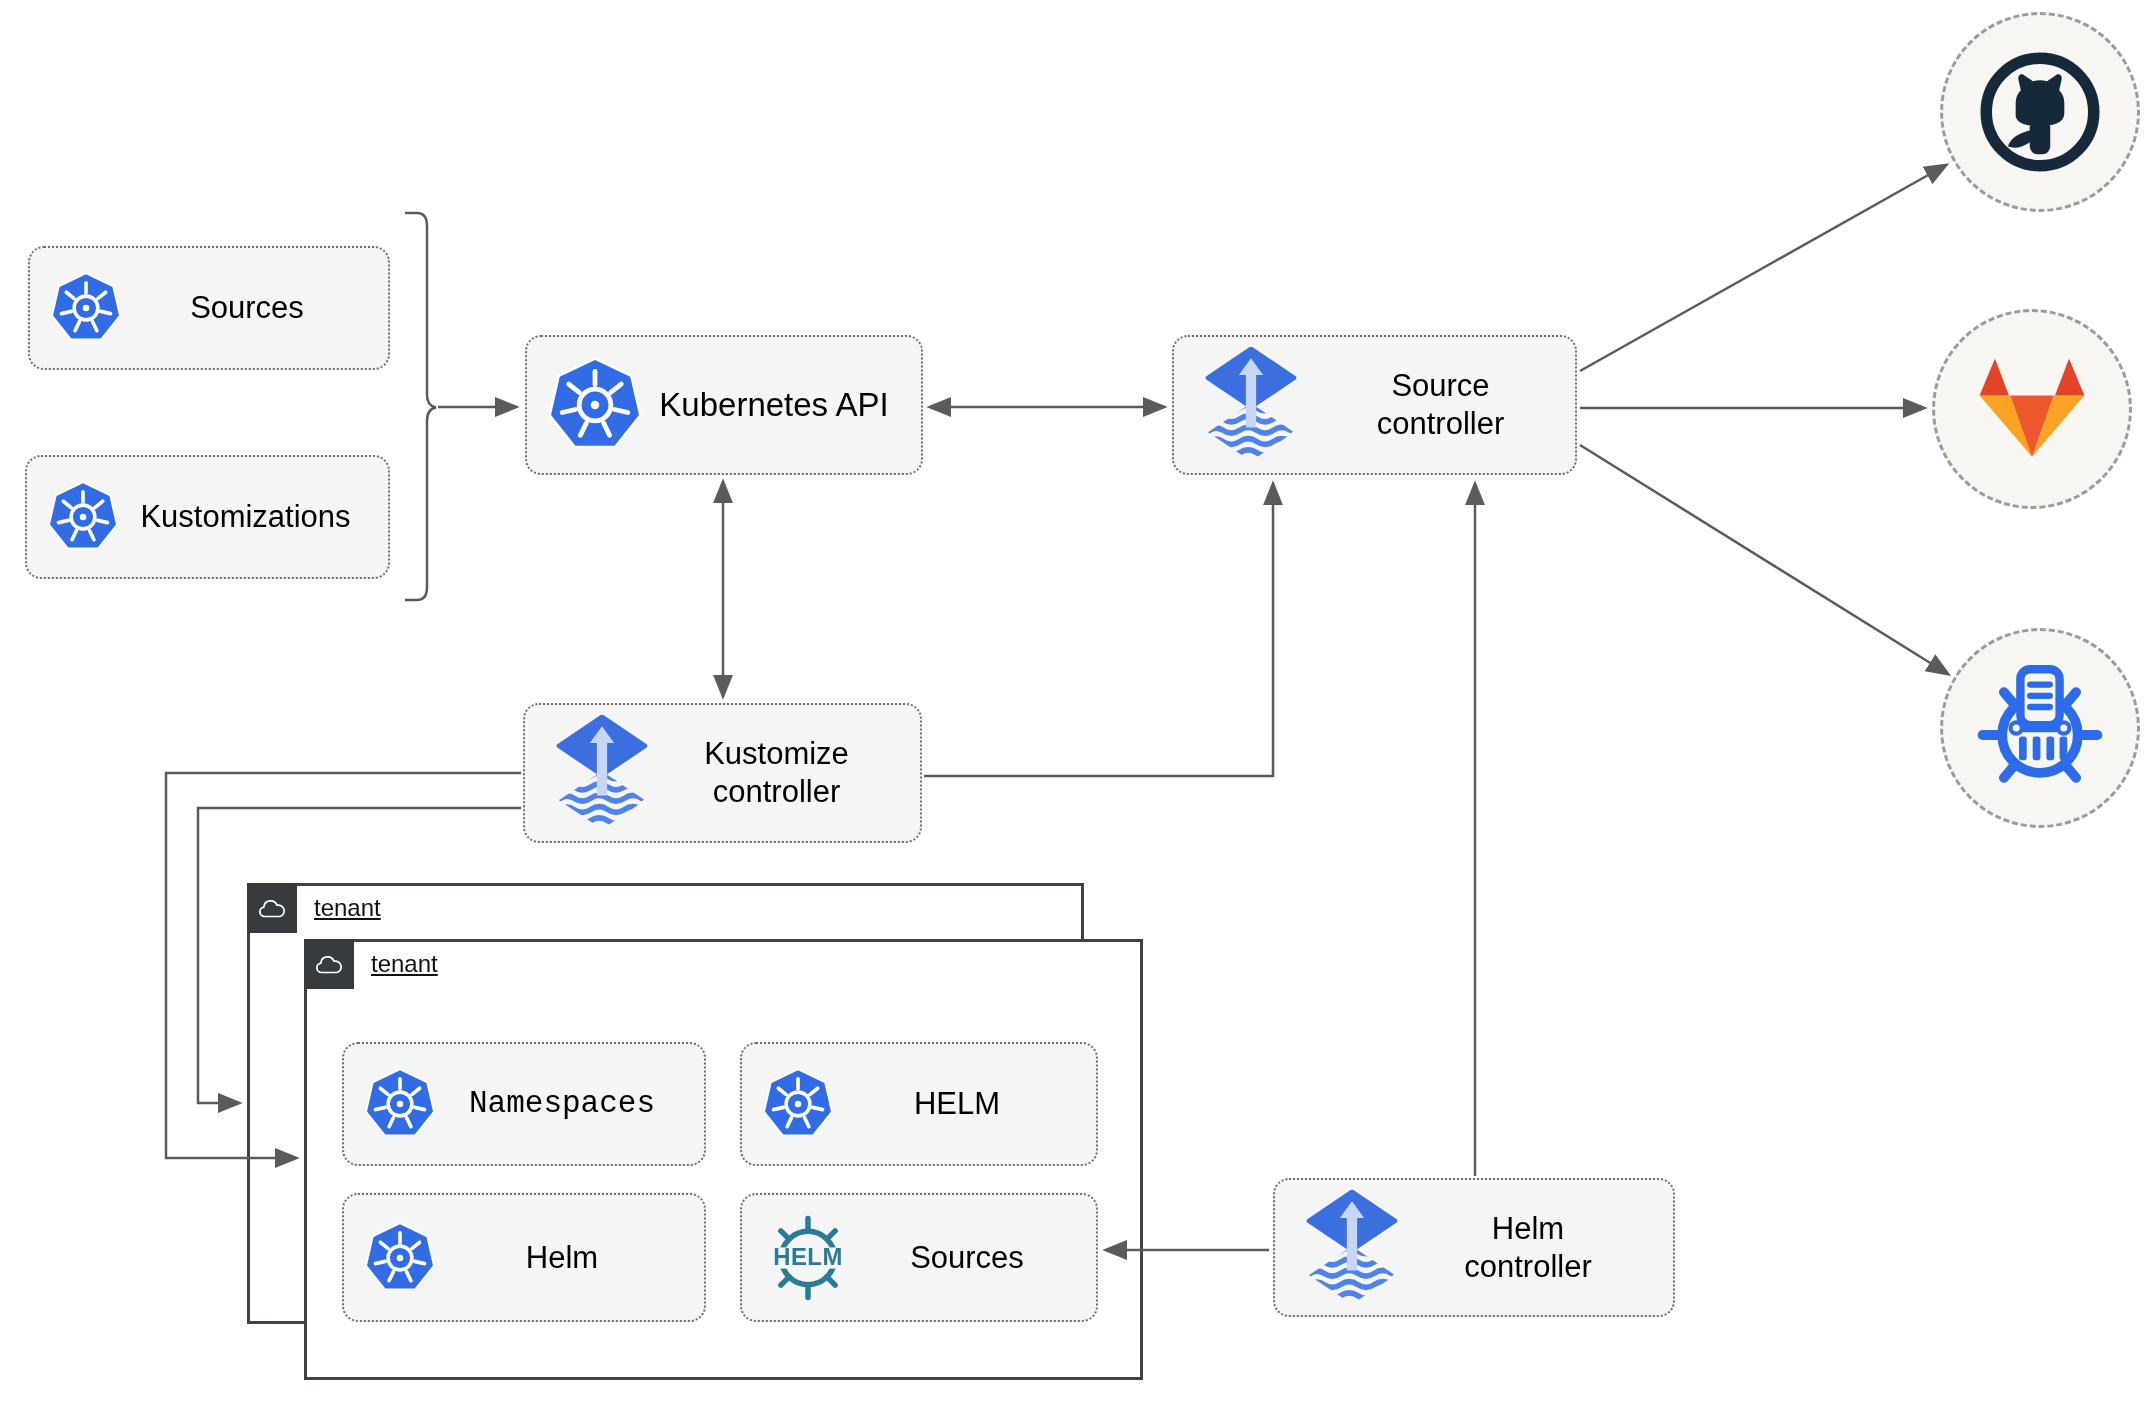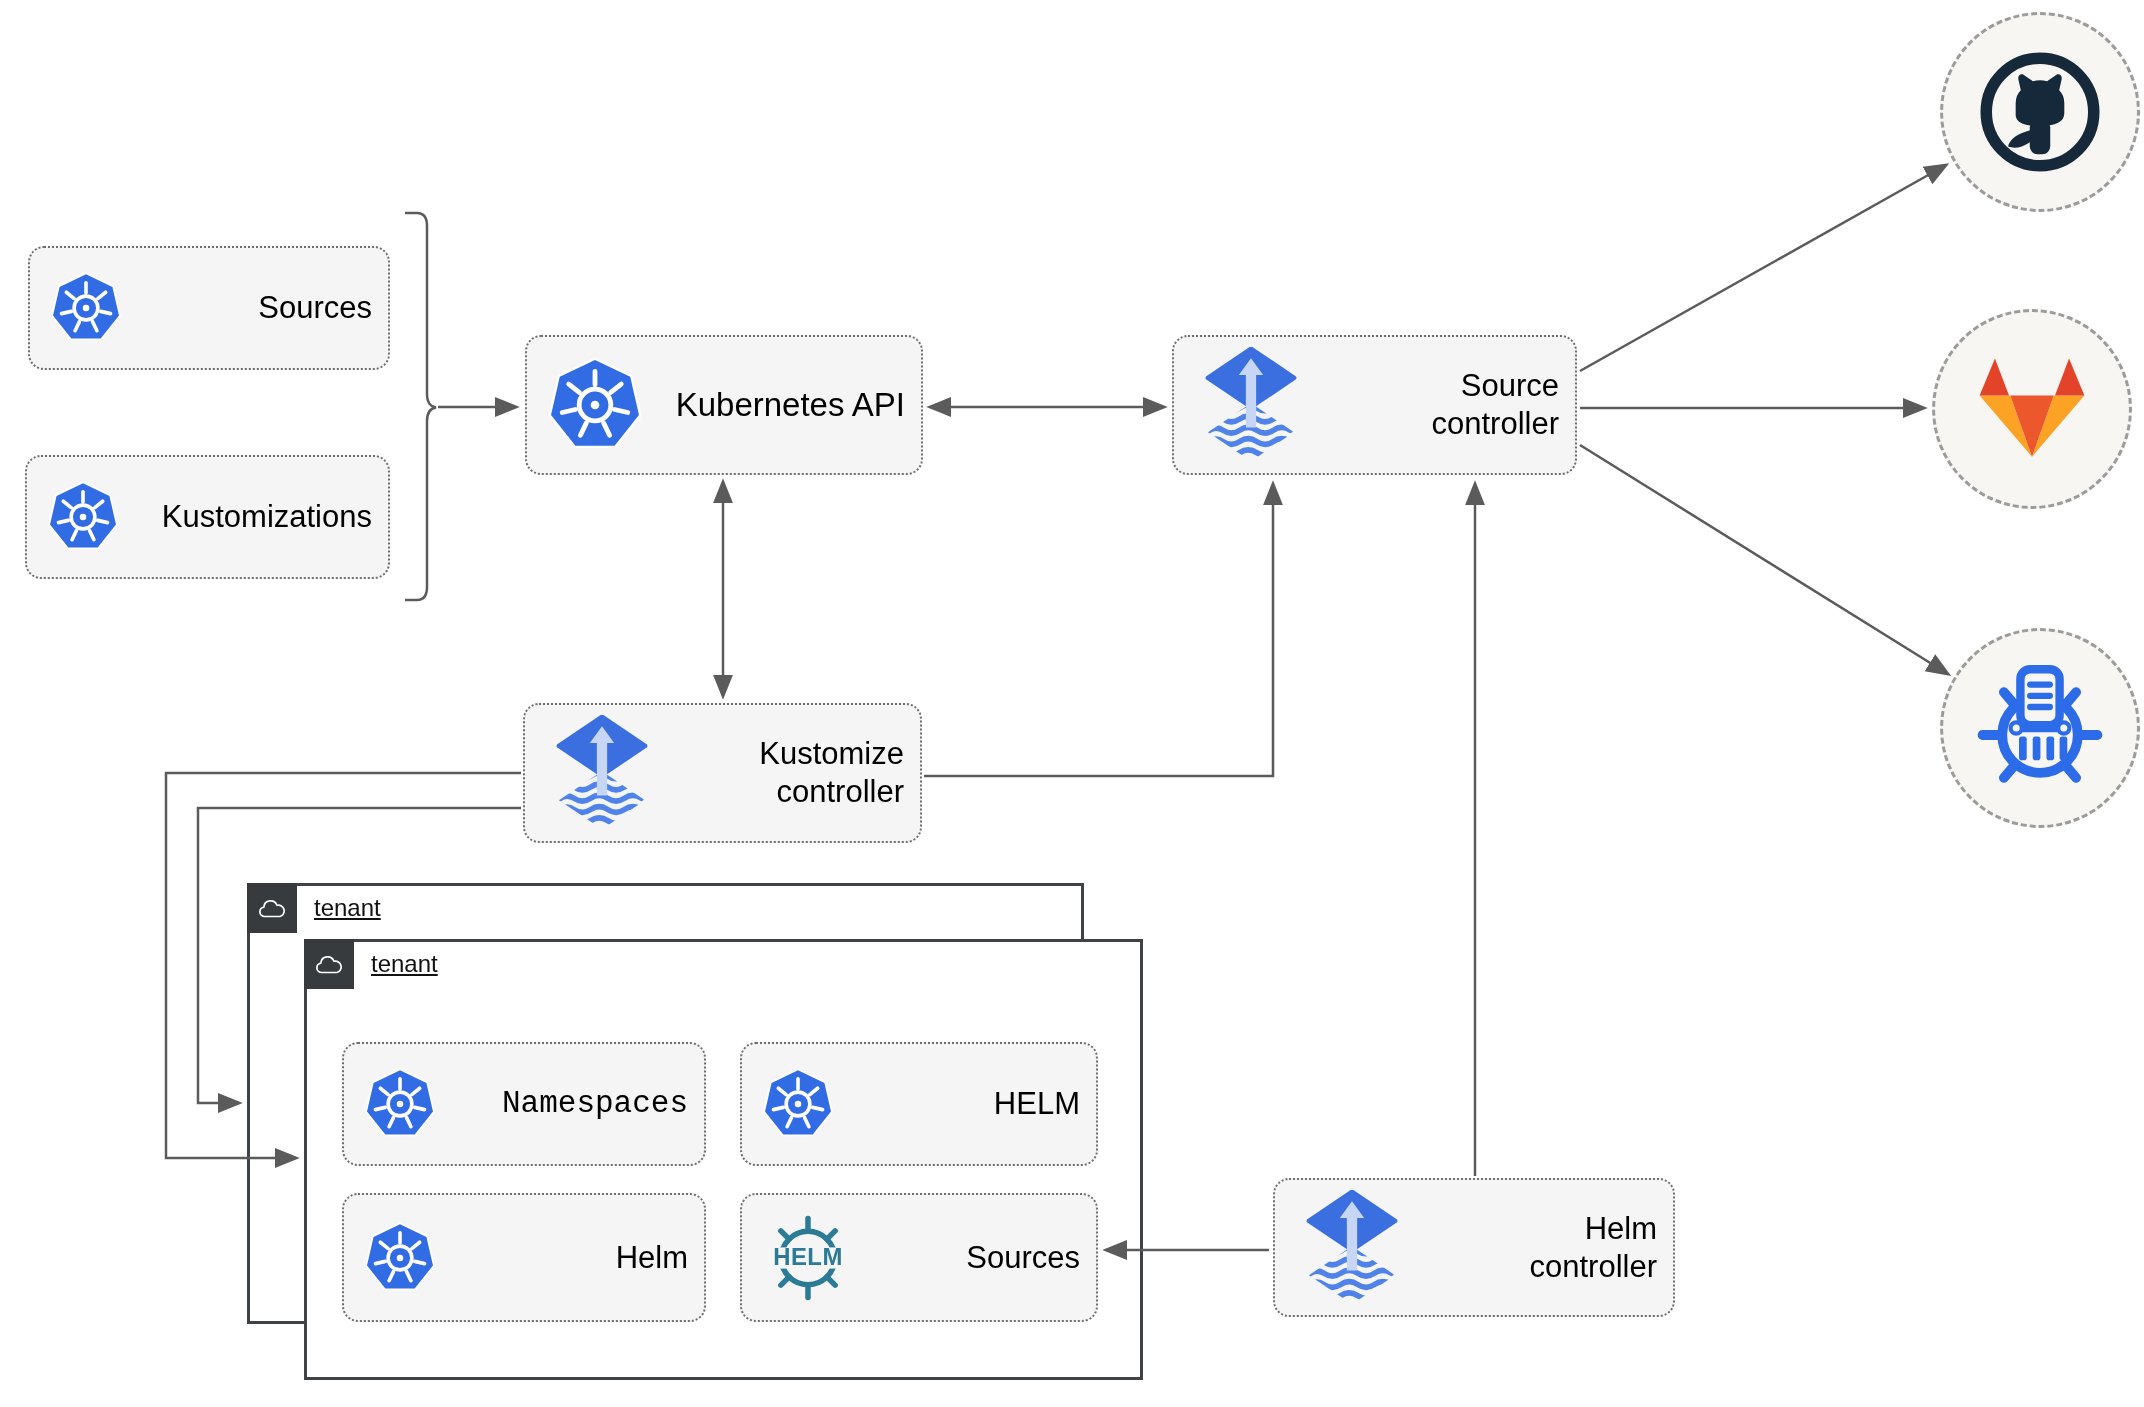--- a/index.html
+++ b/index.html
@@ -3,21 +3,21 @@
 <meta charset="utf-8">
 <style>
   html,body{margin:0;padding:0;background:#ffffff;}
   #canvas{position:relative;width:2144px;height:1407px;background:#ffffff;overflow:hidden;
           font-family:"Liberation Sans",sans-serif;}
 
   
   .node{position:absolute;background:#f5f5f5;border:2px dotted #6e6e6e;border-radius:16px;
         box-sizing:border-box;display:flex;align-items:center;padding:0 16px 0 20px;z-index:3;}
   .node .nicon{flex:0 0 auto;display:block;}
-  .node .lbl{flex:1;text-align:right;font-size:31px;color:#000;line-height:1.22;}
+  .node .lbl{flex:1;text-align:center;font-size:31px;color:#000;line-height:1.22;}
   .node .lbl .ln{display:block;}
   .node.api .lbl{font-size:33px;}
 
   
   .tenant{position:absolute;background:#ffffff;border:3px solid #3f4346;box-sizing:border-box;}
   .tenant .hdr{position:absolute;left:-3px;top:-3px;width:50px;height:50px;background:#383b3e;
                display:flex;align-items:center;justify-content:center;}
   .tenant .tlabel{position:absolute;left:64px;top:-3px;height:50px;line-height:50px;
                   font-size:24px;color:#111;text-decoration:underline;}
   #tenant-back{z-index:1;}

